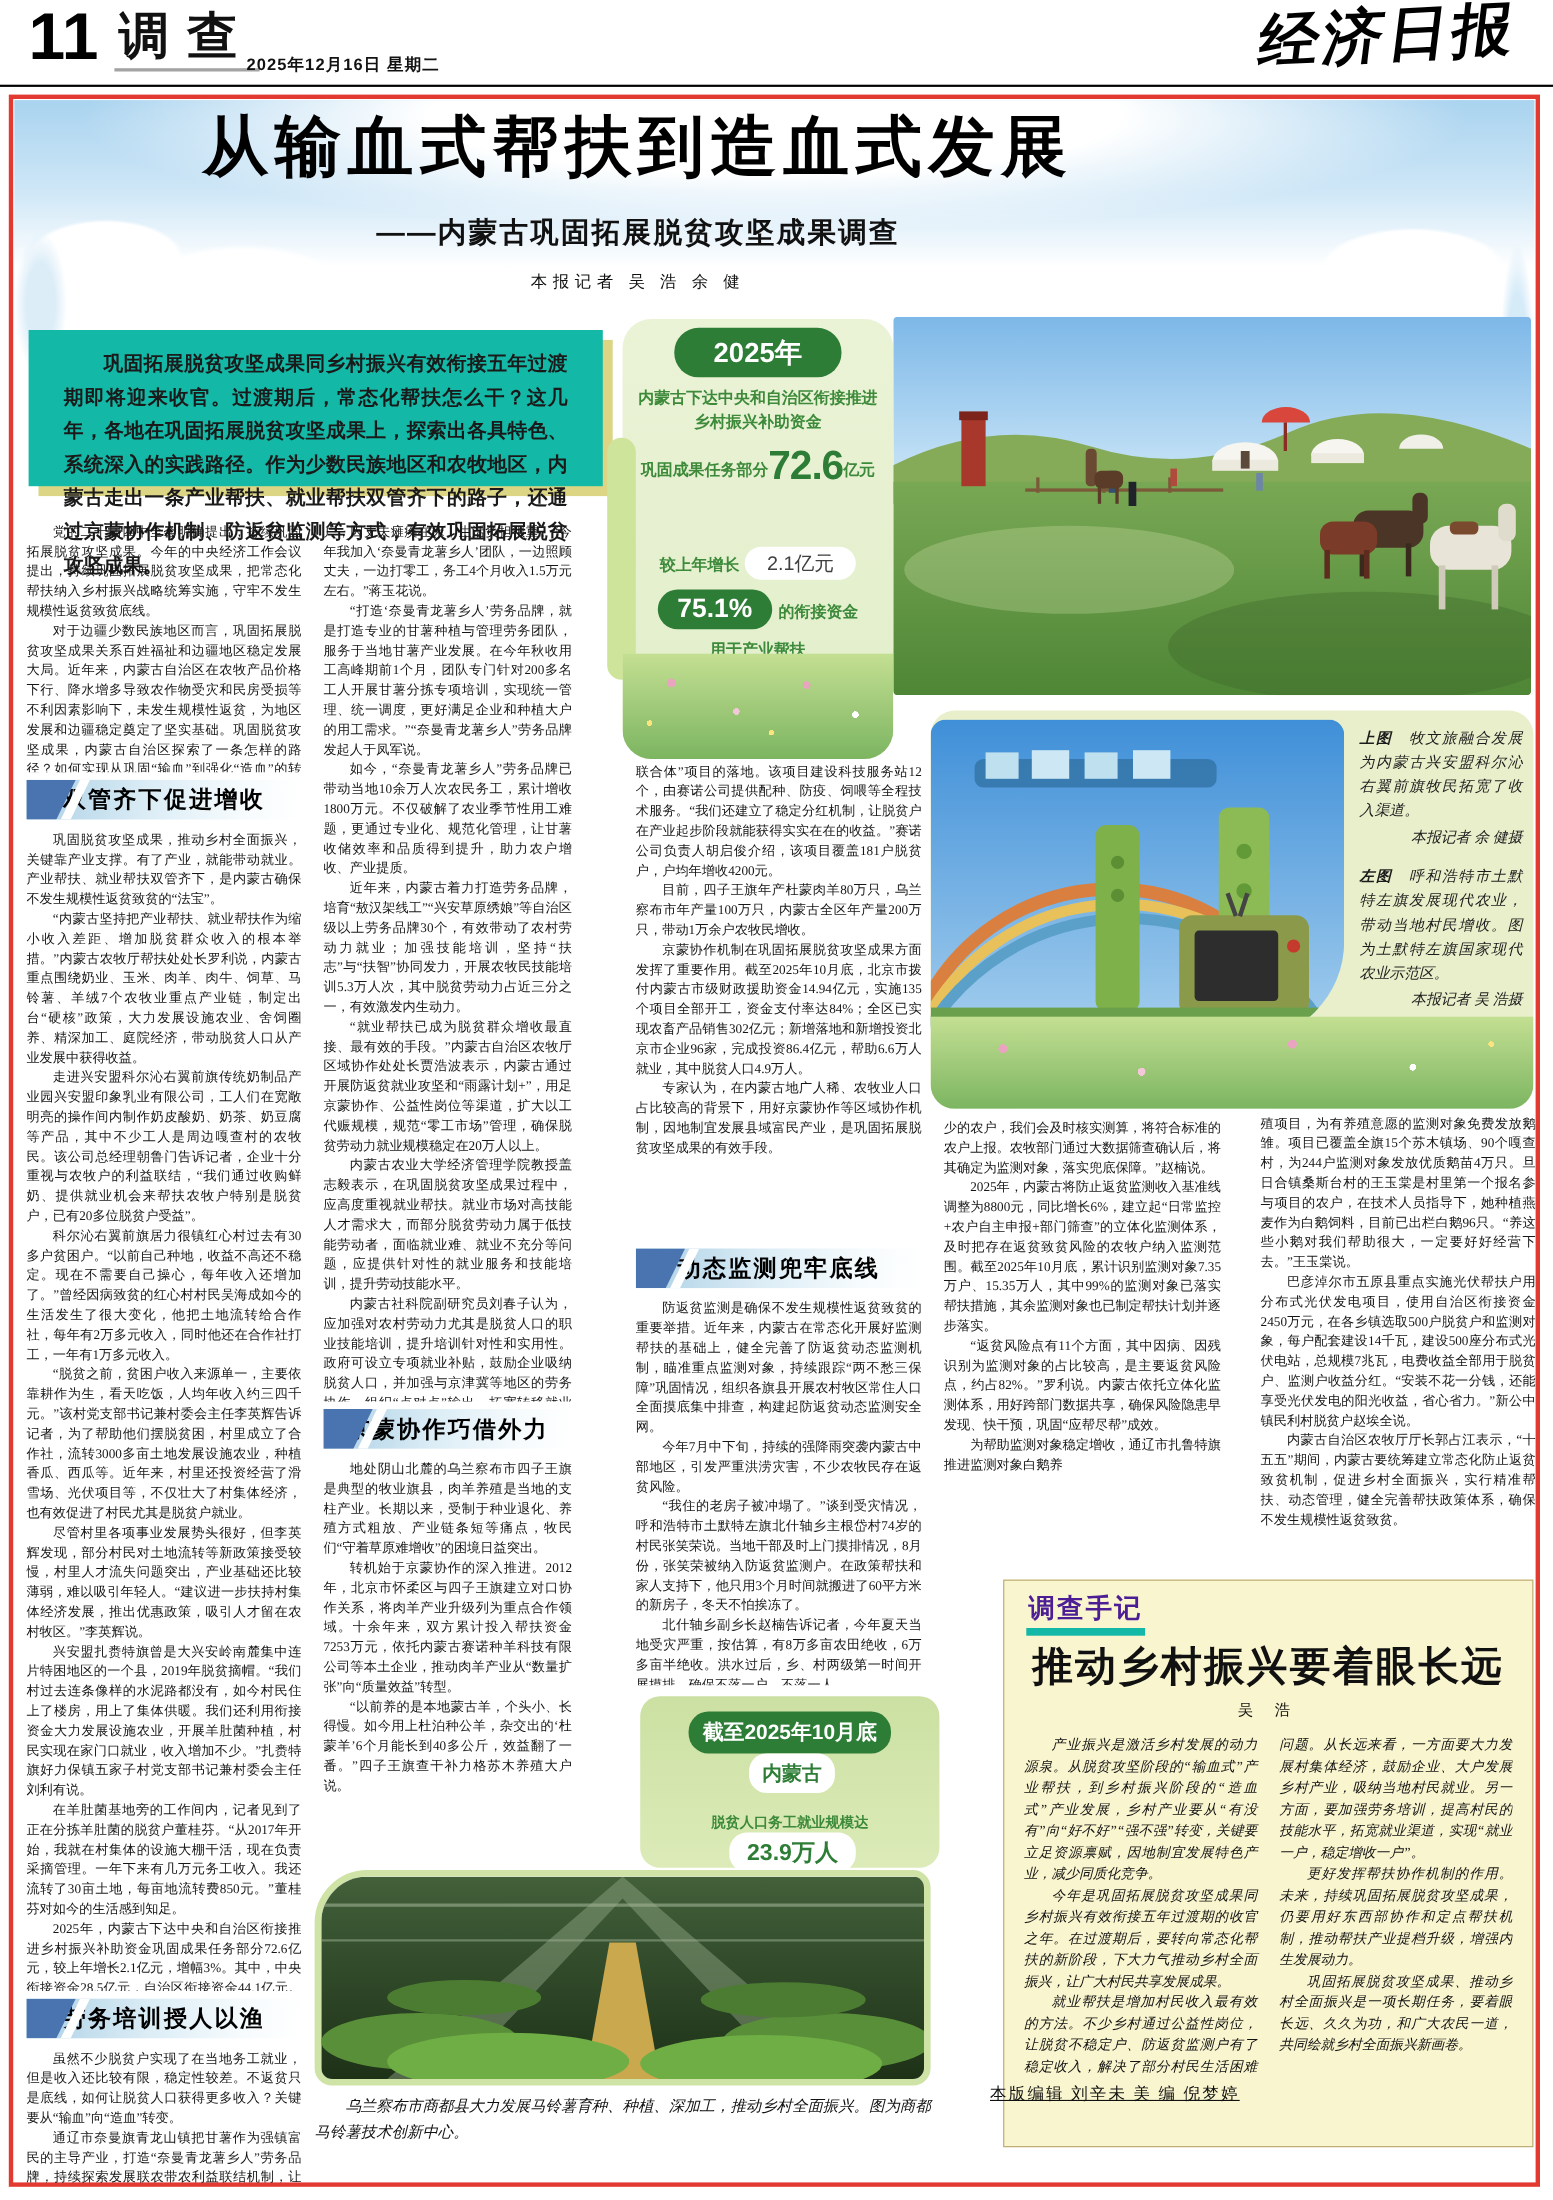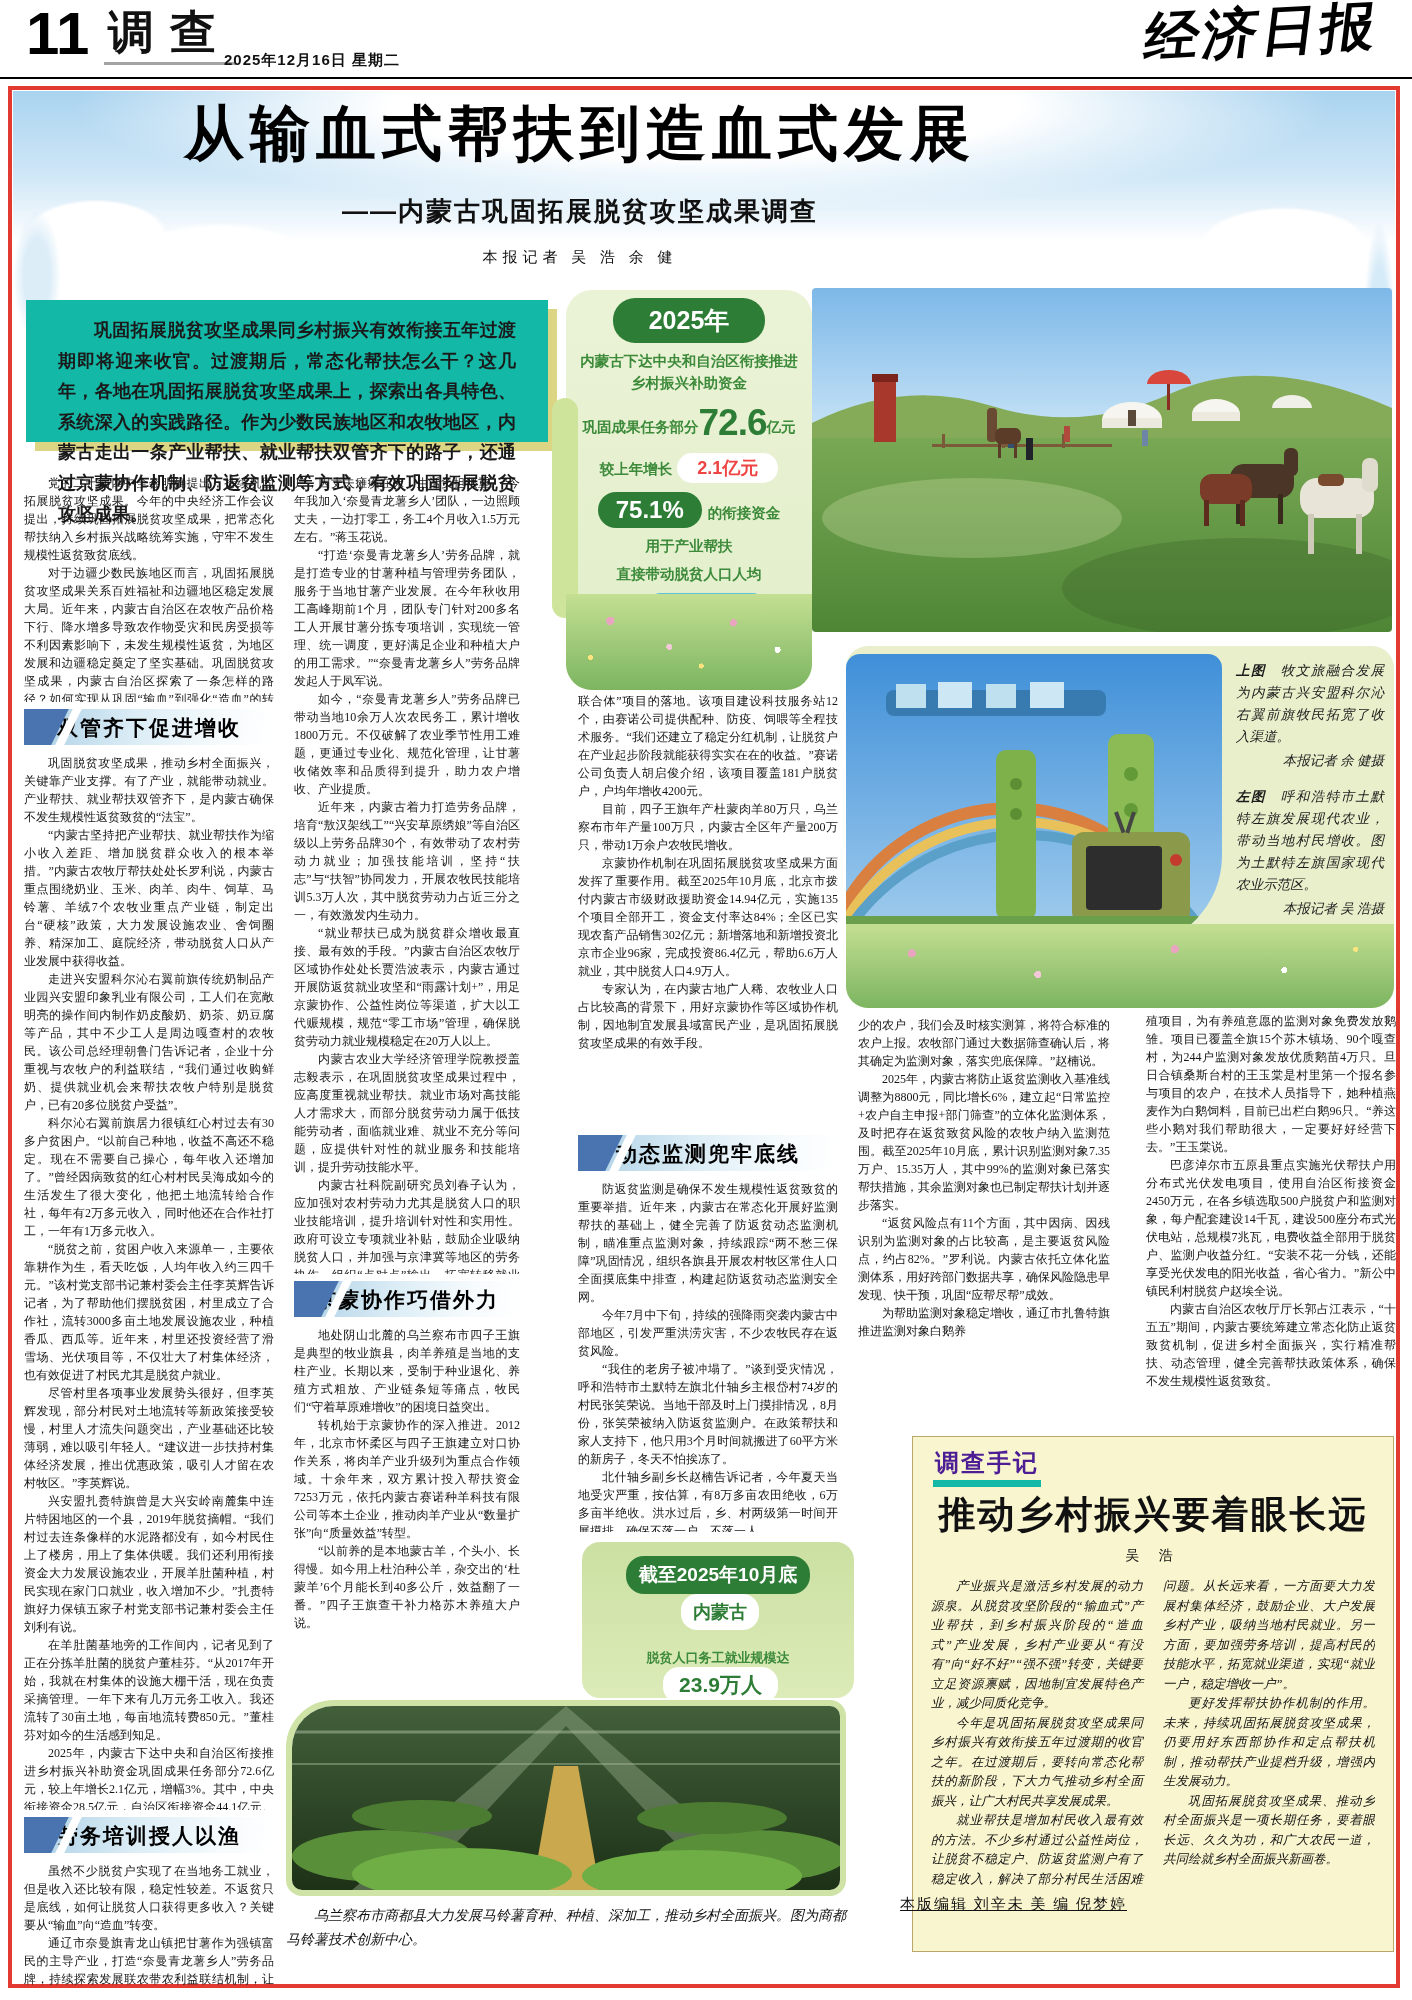--- a/index.html
+++ b/index.html
@@ -50,21 +50,21 @@
         color:#3c8a3a; font-family:"Liberation Sans",sans-serif; }
   .ig::before { content:""; position:absolute; left:-14px; top:108px; width:26px; height:220px;
                 background:#cfe49b; border-radius:13px; }
   .ig-year { display:inline-block; margin-top:8px; background:#2e7d36; color:#fff; border-radius:22px;
              padding:6px 36px; font-weight:bold; font-size:25px; }
   .ig-l  { font-weight:bold; font-size:14.5px; margin-top:9px; }
   .ig-l2 { font-weight:bold; font-size:14.5px; margin-top:3px; }
   .ig-row { margin-top:9px; font-weight:bold; font-size:14.5px; }
   .ig-big { font-size:37px; color:#2e7d36; letter-spacing:-1px; vertical-align:-3px; }
   .pill-white { display:inline-block; background:#fff; border-radius:15px; padding:3px 20px;
-                font-weight:bold; font-size:18px; color:#ef4444; margin-left:5px; }
+                font-weight:normal; font-size:18px; color:#404040; margin-left:5px;margin-top:44px; }
   .pill-green { display:inline-block; background:#2e7d36; color:#fff; border-radius:20px; padding:4px 18px;
                 font-weight:bold; font-size:24px; margin-right:6px; }
   .pill-cyan  { display:inline-block; background:#5fc0d6; color:#fff; border-radius:16px; padding:4px 30px;
                 font-weight:bold; font-size:20px; margin-left:6px; }
   .ig-grass { position:absolute; left:0; bottom:0; width:100%; height:96px; border-radius:0 0 26px 26px;
               background:
                 radial-gradient(8px 8px at 18% 28%, #e9a5c0 50%, transparent 52%),
                 radial-gradient(6px 6px at 42% 55%, #f2c7d8 50%, transparent 52%),
                 radial-gradient(7px 7px at 68% 30%, #e9a5c0 50%, transparent 52%),
                 radial-gradient(6px 6px at 86% 58%, #ffffff 50%, transparent 52%),

